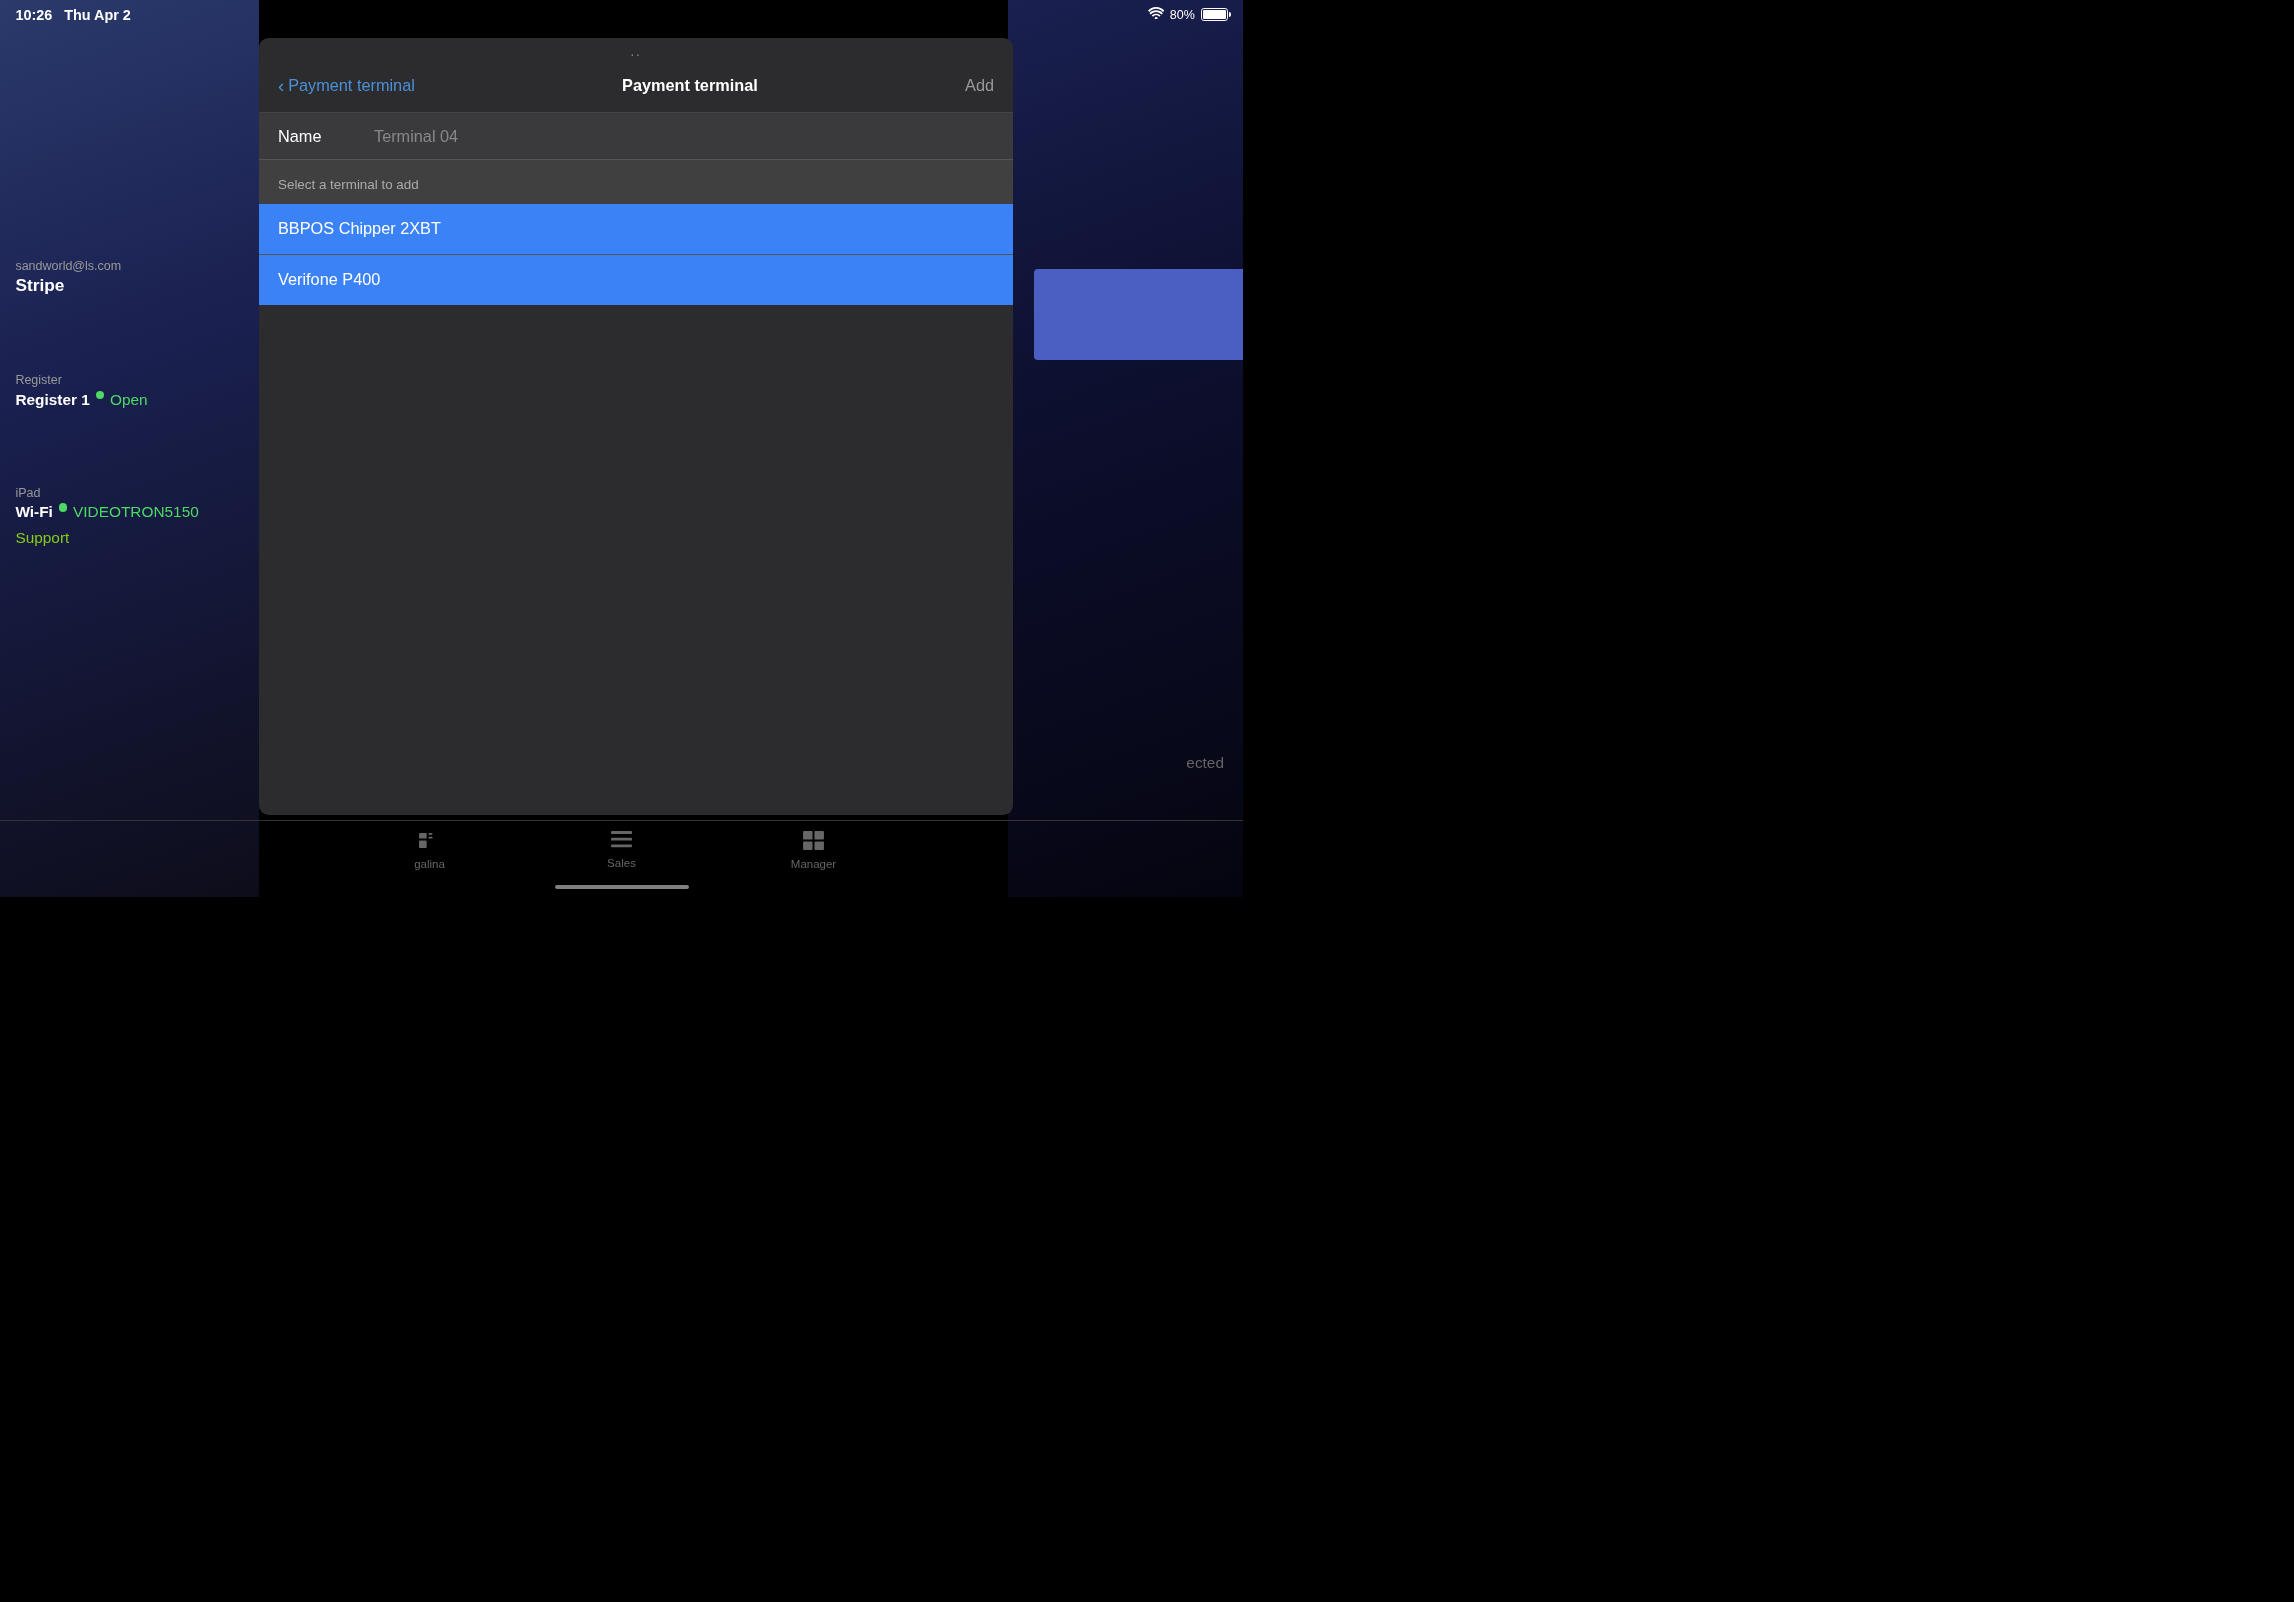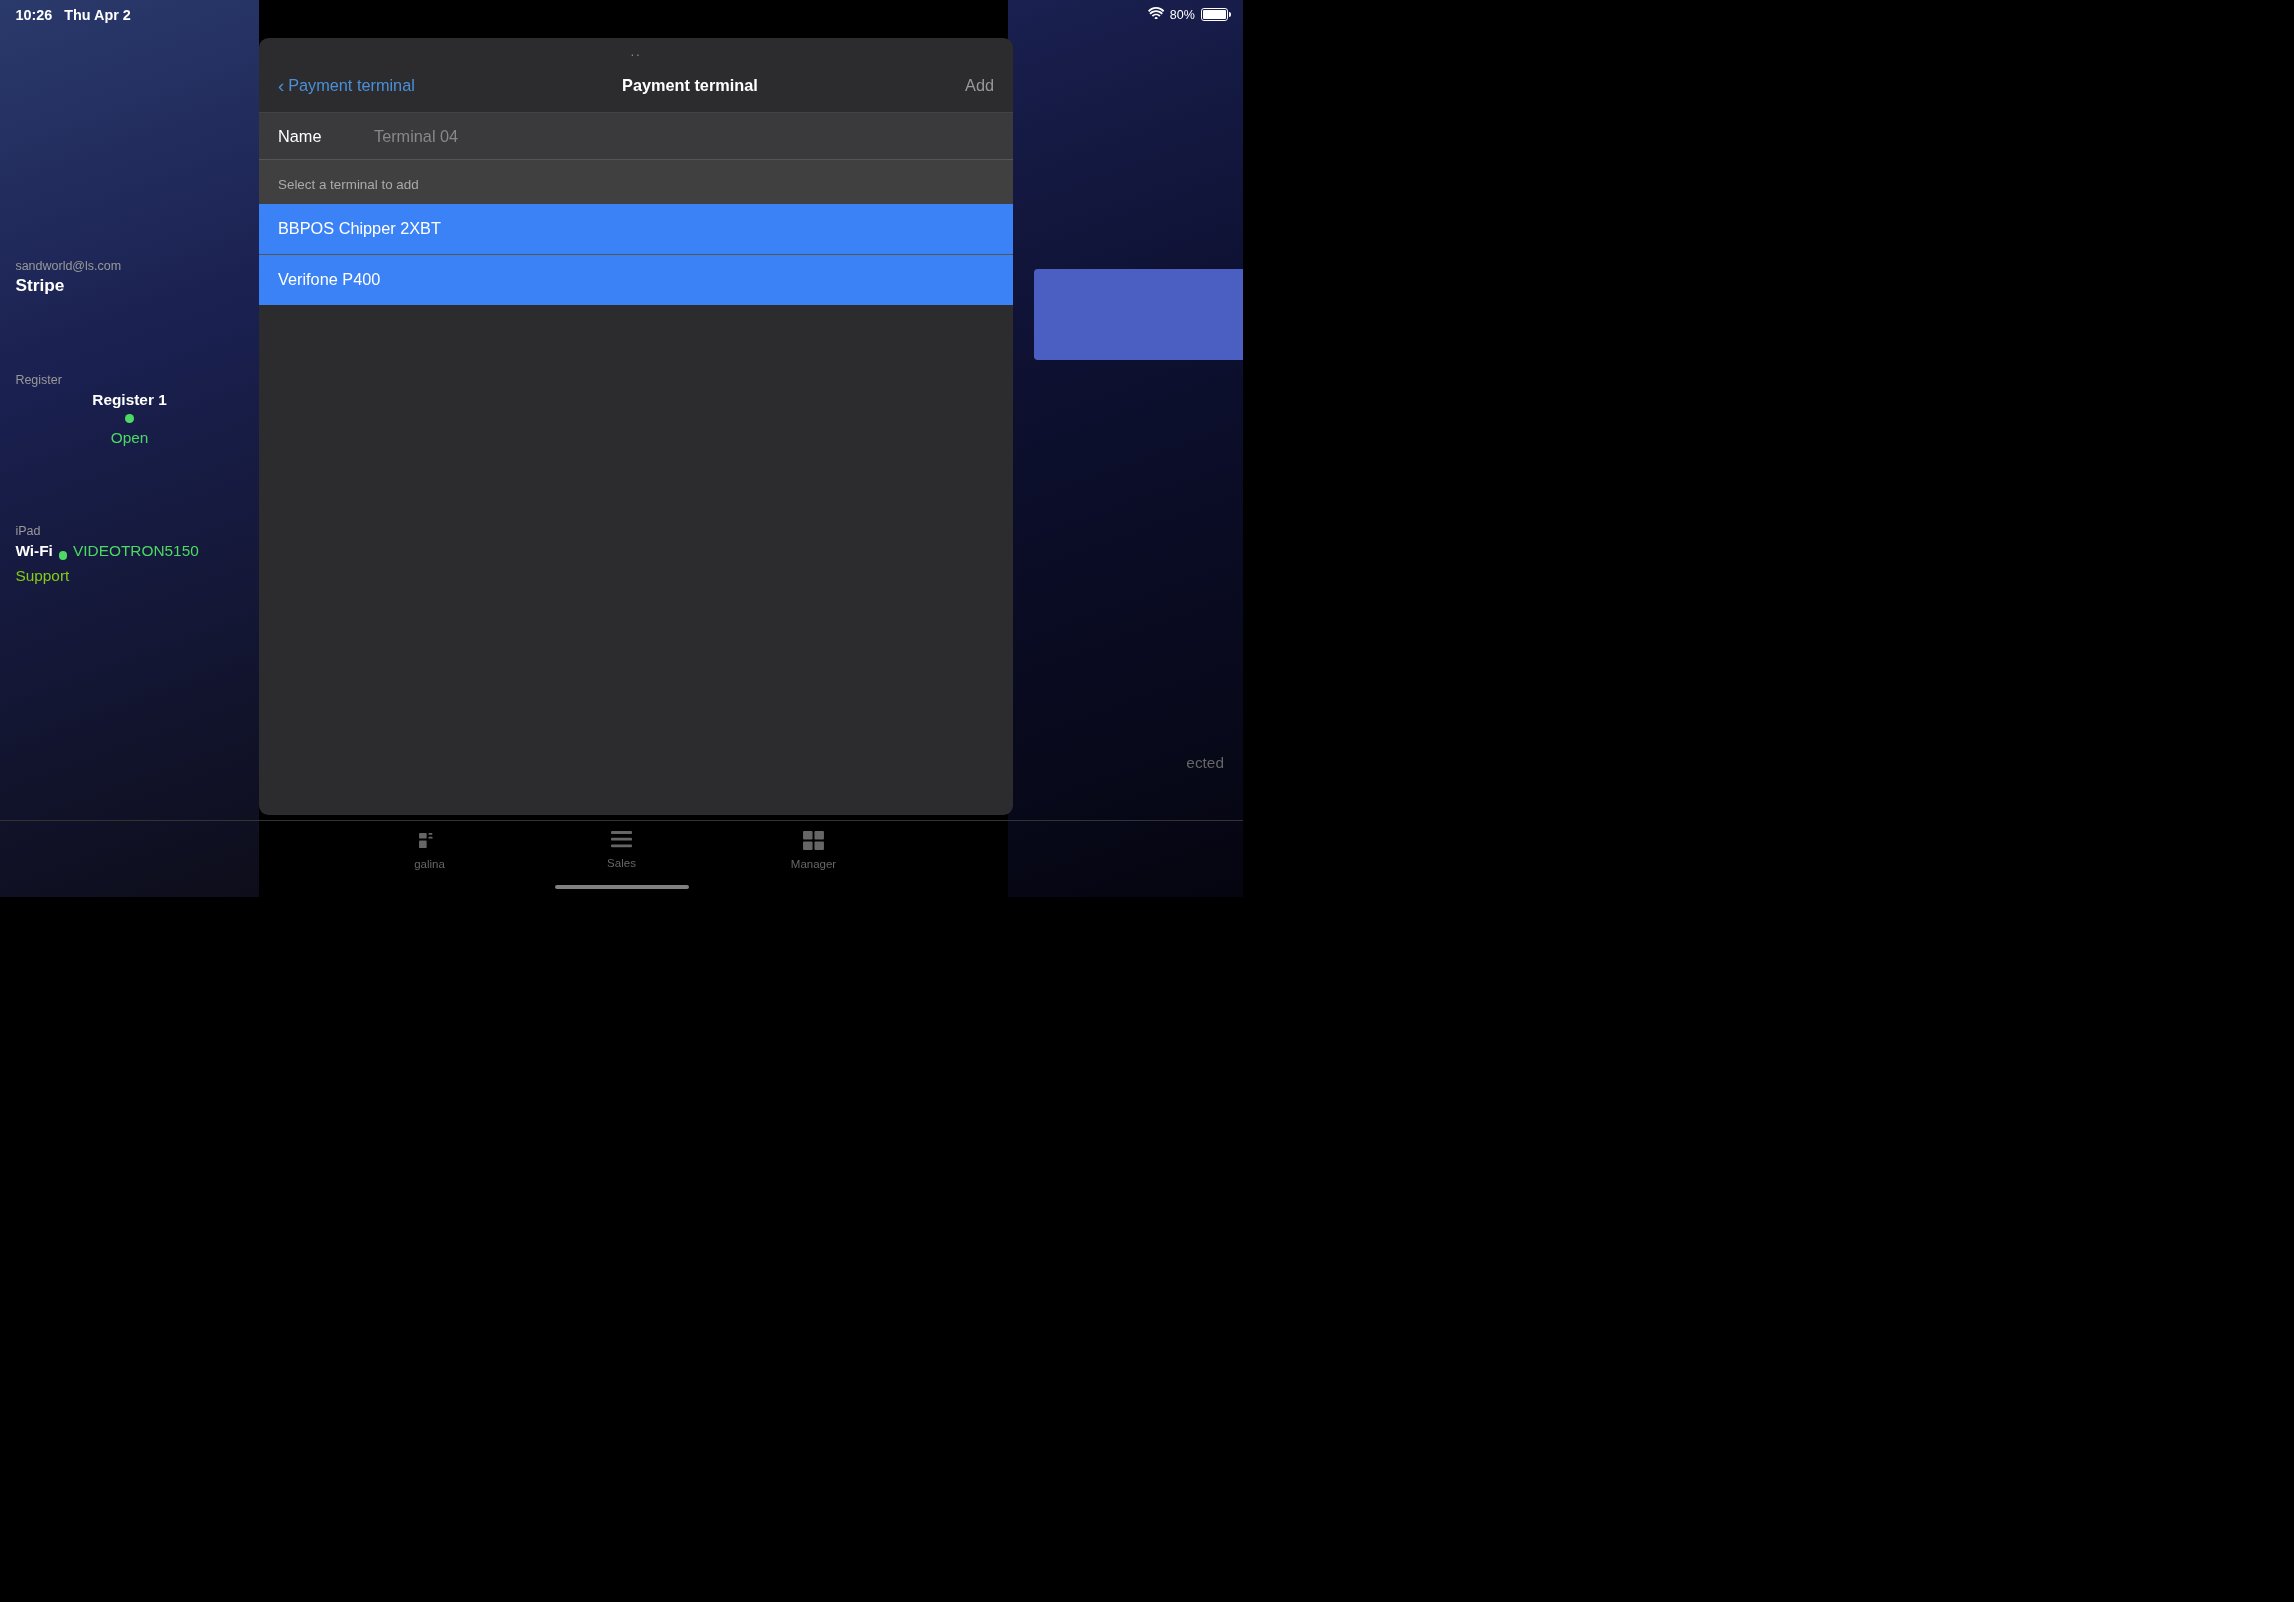--- a/index.html
+++ b/index.html
@@ -132,24 +132,23 @@
 
     .sidebar-register {
       margin-top: 77px;
     }
     .sidebar-section-label {
       color: #999;
       font-size: 12.5px;
     }
     .sidebar-register-row {
       display: flex;
-      align-items: center;
+      align-items: flex-start;
       gap: 5.8px;
       margin-top: 3.8px;
-      flex-direction: column;
     }
     .sidebar-register-name {
       color: #fff;
       font-size: 15.4px;
       font-weight: 600;
     }
     .dot-green {
       width: 8.6px;
       height: 8.6px;
       border-radius: 50%;
@@ -164,21 +163,21 @@
 
     .sidebar-ipad {
       margin-top: 77px;
     }
     .ipad-label {
       color: #999;
       font-size: 12.5px;
     }
     .ipad-wifi-row {
       display: flex;
-      align-items: flex-end;
+      align-items: flex-start;
       gap: 5.8px;
       margin-top: 3.8px;
     }
     .ipad-wifi-label {
       color: #fff;
       font-size: 15.4px;
       font-weight: 600;
     }
     .ipad-wifi-name {
       color: #4cd964;

